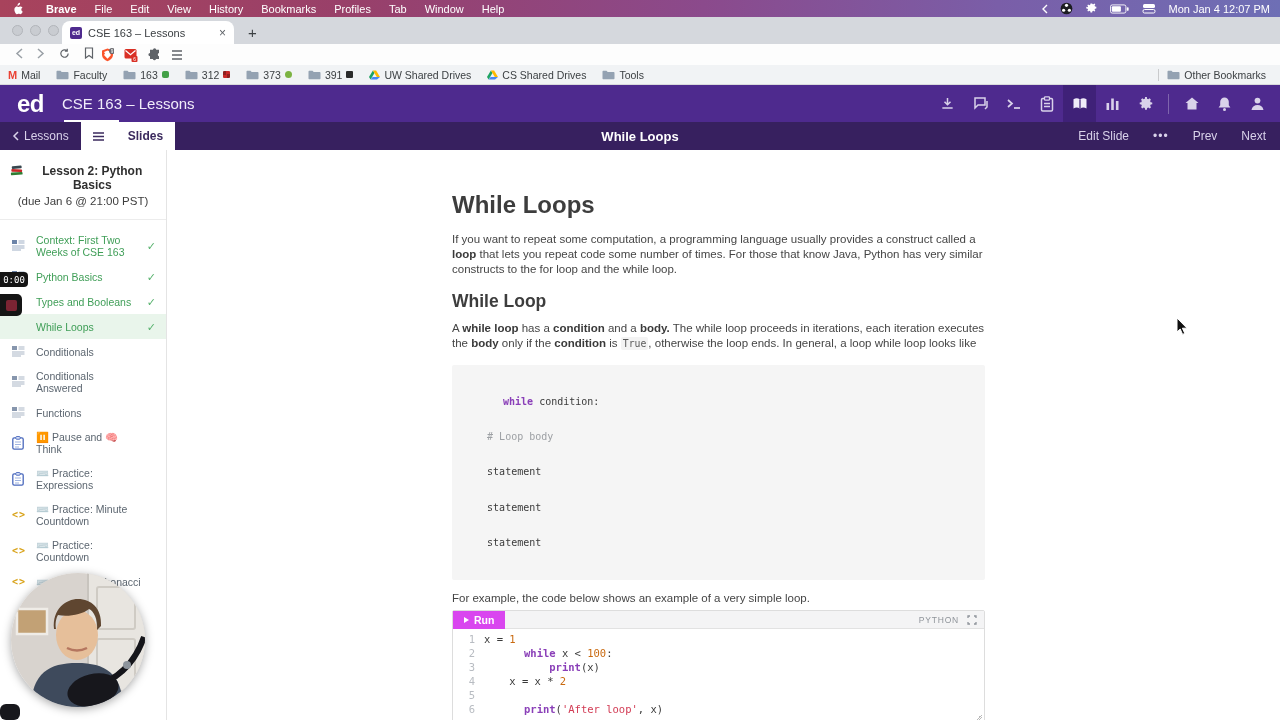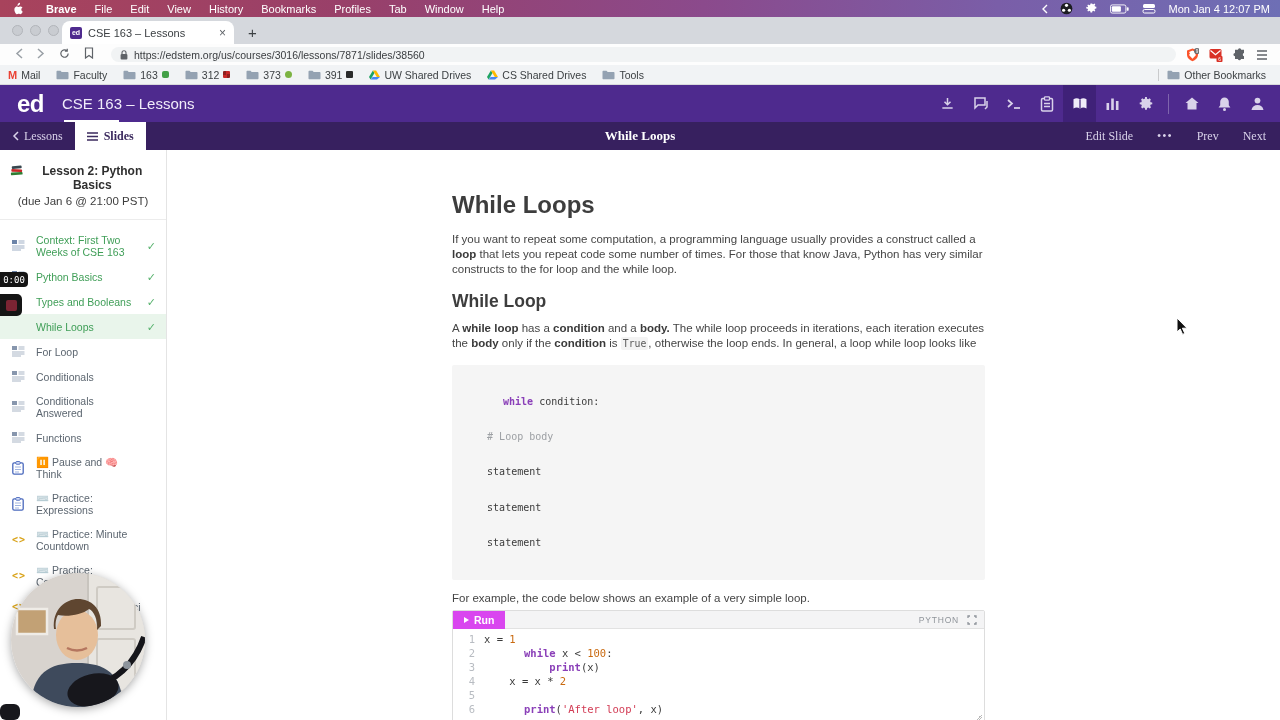--- a/index.html
+++ b/index.html
@@ -50,23 +50,23 @@
   .edlogo { color:#fff; font-size:24px; font-weight:700; margin:0 18px 0 17px; letter-spacing:-0.5px; }
   .edtitle-wrap { position:relative; height:37px; display:flex; align-items:center; }
   .edtitle { color:#f1ecfa; font-size:15px; }
   .edtitle-underline { position:absolute; bottom:0; left:2px; width:55px; height:2.5px; background:#fff; }
   .edicons { margin-left:auto; display:flex; align-items:center; height:37px; padding-right:6px; }
   .hicon { width:33px; height:37px; display:flex; align-items:center; justify-content:center; }
   .hicon.active { background:#3f2178; }
   .hsep { width:1px; height:20px; background:rgba(255,255,255,0.28); margin:0 6px; }
 
   
-  .subheader { position:absolute; top:122px; left:0; width:1280px; height:28px; background:#37205f; display:flex; align-items:center; color:#d9d2ea; font-size:12px;font-family:Liberation Serif, serif; }
+  .subheader { position:absolute; top:122px; left:0; width:1280px; height:28px; background:#37205f; display:flex; align-items:center; color:#d9d2ea; font-size:12px; }
   .backlink { display:flex; align-items:center; gap:5px; padding:0 12px; }
-  .slidestab { height:28px; background:#fff; color:#3b2a5e; display:flex; align-items:center; gap:6px; padding:0 12px; font-weight:600; }
+  .slidestab { height:28px; background:#fff; color:#3b2a5e; display:flex; align-items:center; gap:24px; padding:0 12px; font-weight:600; }
   .slide-title { position:absolute; left:50%; transform:translateX(-50%); color:#fff; font-weight:700; font-size:13px; }
   .subright { margin-left:auto; display:flex; align-items:center; gap:24px; padding-right:14px; }
 
   
   .page { position:absolute; top:150px; left:0; width:1280px; height:570px; display:flex; background:#fff; }
   .sidebar { width:167px; border-right:1px solid #e4e4e4; height:570px; overflow:hidden; }
   .lesson-head { text-align:center; padding:14px 10px 12px; border-bottom:1px solid #ececec; }
   .lesson-title { font-size:12px; font-weight:700; color:#2f2f2f; display:flex; align-items:flex-start; justify-content:center; gap:5px; }
   .lesson-due { font-size:11.5px; color:#3d3d3d; margin-top:3px; }
   .sitems { padding-top:8px; }
@@ -202,27 +202,20 @@
         <path d="M1 1l5 4.5L1 10" stroke="#9aa0a6" stroke-width="1.5" fill="none"></path>
       </svg></span>
   <span class="navbtn dark">
     <svg width="11" height="11" viewBox="0 0 12 12">
         <path d="M10 6a4 4 0 1 1-1.2-2.8M9 0.8v2.6H6.4" stroke="#5f6368" stroke-width="1.3" fill="none"></path>
       </svg></span>
   <span class="navbtn dark">
     <svg width="10" height="12" viewBox="0 0 10 12">
         <path d="M1.5 1h7v10L5 8.5 1.5 11z" fill="none" stroke="#5f6368" stroke-width="1.2"></path>
       </svg></span>
-  <div class="urlpill">
-    <svg width="8" height="10" viewBox="0 0 8 10">
-        <rect x="0.6" y="4" width="6.8" height="5.4" rx="1" fill="#5f6368"></rect>
-        <path d="M2 4V2.8a2 2 0 0 1 4 0V4" fill="none" stroke="#5f6368" stroke-width="1.1"></path>
-      </svg>
-    <span class="url">https://edstem.org/us/courses/3016/lessons/7871/slides/38560</span>
-  </div>
   <div class="extcluster">
     <span class="ext">
       <svg width="13" height="14" viewBox="0 0 13 14">
           <path d="M6.5 0.5 12 2.4v4.2c0 3.6-2.8 5.7-5.5 6.7C3.8 12.3 1 10.2 1 6.6V2.4z" fill="#fb542b"></path>
           <path d="M6.5 2.6 10 3.9l-1 1.6 1 1.5-3.5 3.8L3 7l1-1.5-1-1.6z" fill="#fff"></path>
           <circle cx="11" cy="3" r="3" fill="#6b6b6f"></circle>
           <text x="11" y="4.9" font-size="4.6" fill="#fff" text-anchor="middle" font-family="sans-serif">9</text>
         </svg>
     </span>
     <span class="ext">
@@ -447,29 +440,20 @@
       </div>
       <div class="srow done">
 
         <span>Types and Booleans</span>
         <span class="check">✓</span>
       </div>
       <div class="srow done activeRow">
 
         <span>While Loops</span>
         <span class="check">✓</span>
-      </div>
-      <div class="srow">
-        <span class="sic">
-            <svg width="13" height="12" viewBox="0 0 13 12">
-              <rect x="0" y="0" width="5" height="4" fill="#8796ad"></rect>
-              <path d="M6.5 1h6M6.5 3h6M0 6h12.5M0 8h12.5M0 10h9" stroke="#aab6c6" stroke-width="1.1"></path>
-            </svg>
-          </span>
-        <span>For Loop</span>
       </div>
       <div class="srow">
         <span class="sic">
             <svg width="13" height="12" viewBox="0 0 13 12">
               <rect x="0" y="0" width="5" height="4" fill="#8796ad"></rect>
               <path d="M6.5 1h6M6.5 3h6M0 6h12.5M0 8h12.5M0 10h9" stroke="#aab6c6" stroke-width="1.1"></path>
             </svg>
           </span>
         <span>Conditionals</span>
       </div>

